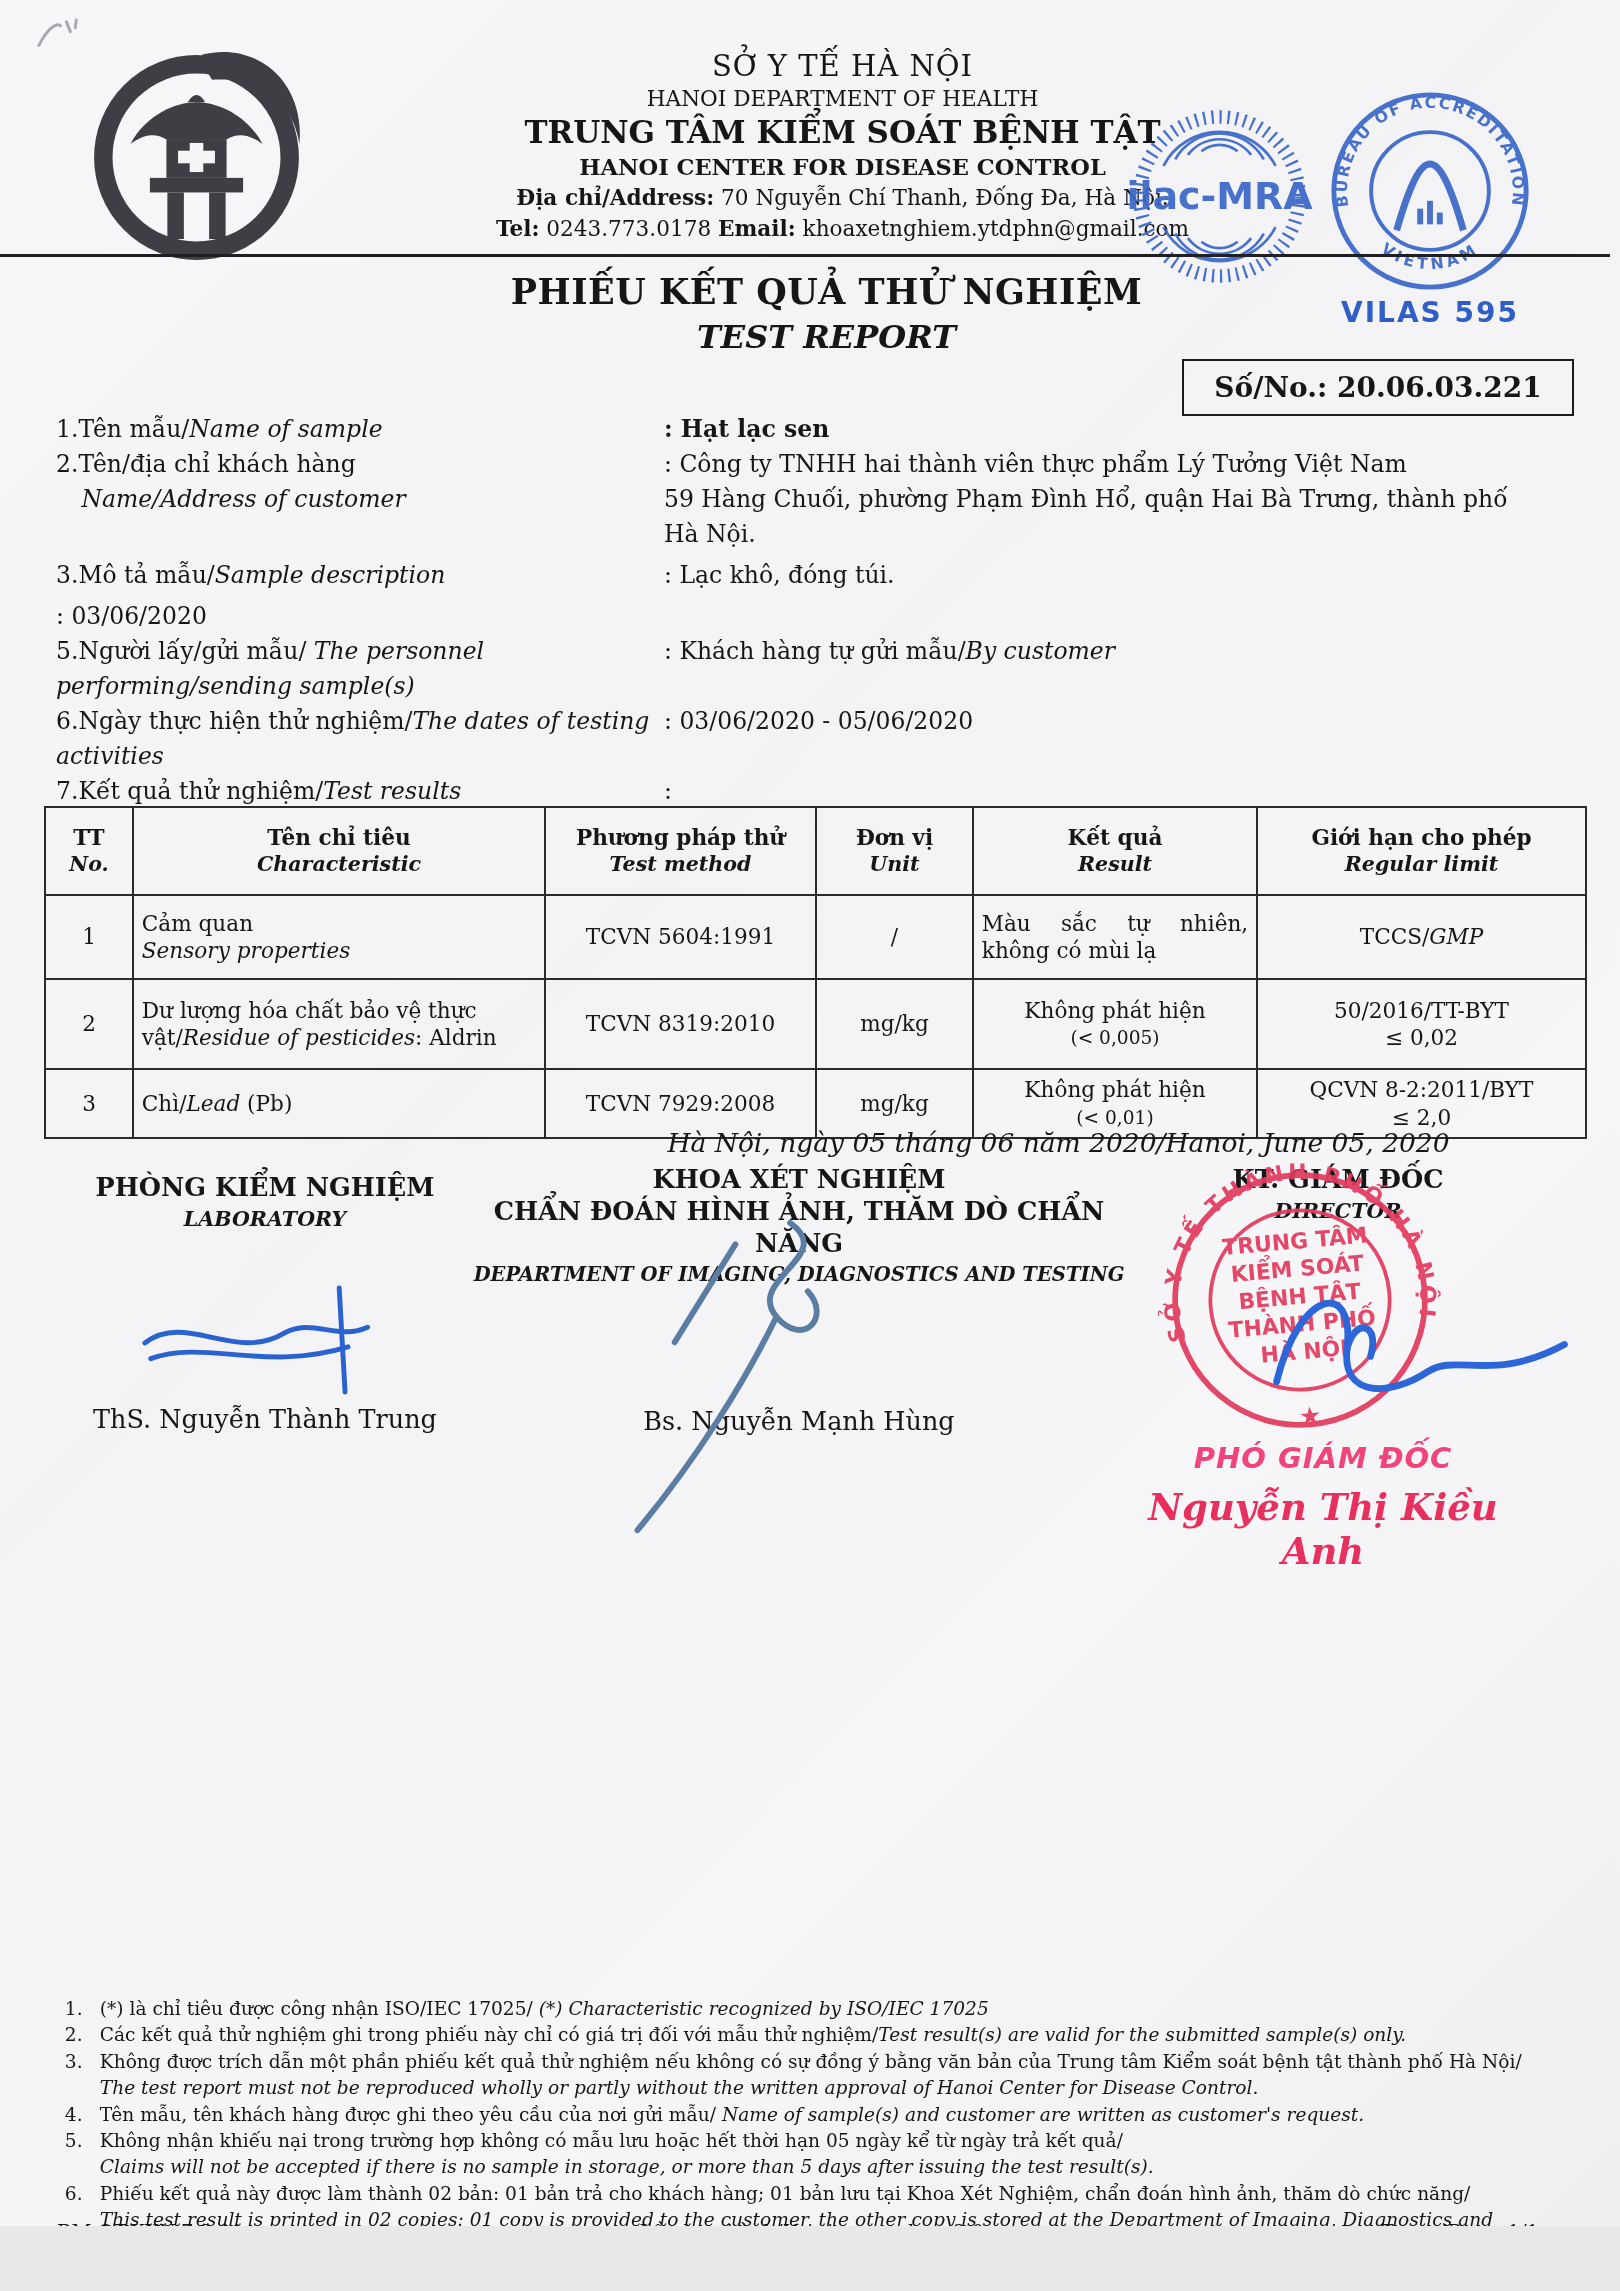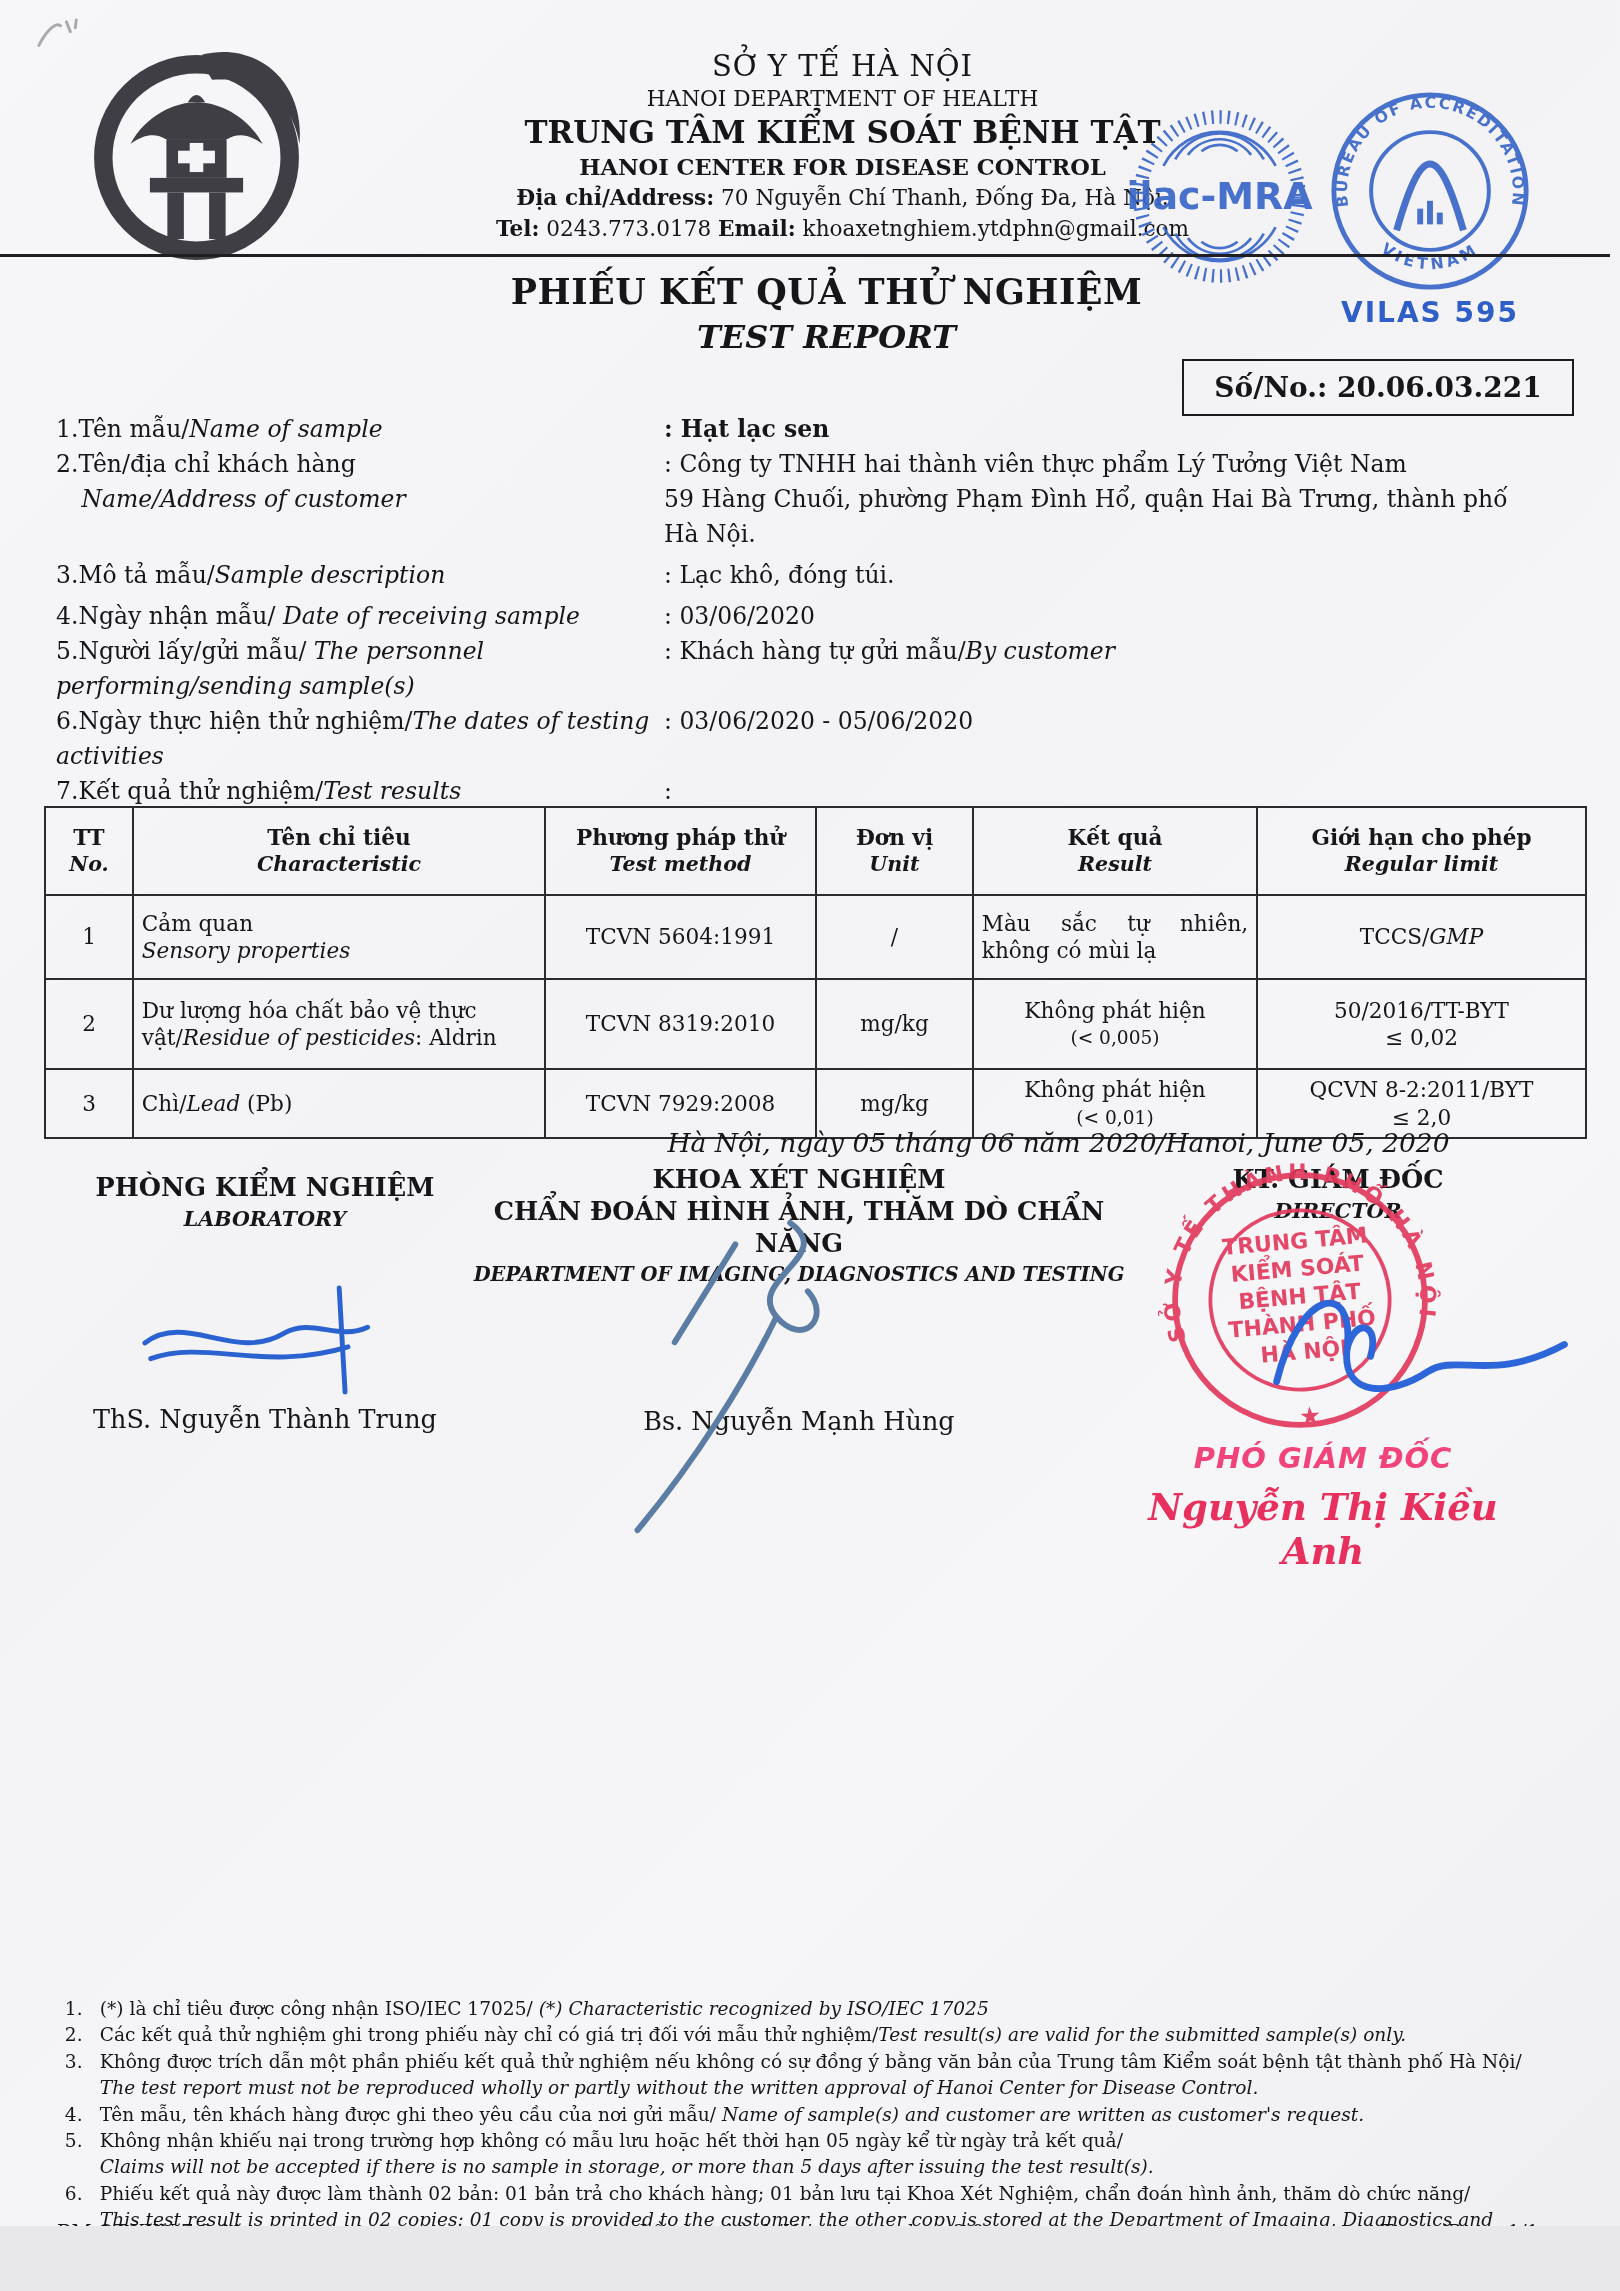--- a/index.html
+++ b/index.html
@@ -179,21 +179,20 @@
         <span class="blk">: Công ty TNHH hai thành viên thực phẩm Lý Tưởng Việt Nam</span>
         <span class="blk">59 Hàng Chuối, phường Phạm Đình Hổ, quận Hai Bà Trưng, thành phố</span>
         <span class="blk">Hà Nội.</span>
       </div>
     </div>
     <div class="frow mt6">
       <div class="flabel"><span>3.Mô tả mẫu/</span><i>Sample description</i></div>
       <div class="fvalue">: Lạc khô, đóng túi.</div>
     </div>
     <div class="frow mt6">
-      <div class="flabel"><span>4.Ngày nhận mẫu/ </span><i>Date of receiving  sample</i></div>
       <div class="fvalue">: 03/06/2020</div>
     </div>
     <div class="frow">
       <div class="flabel"><span>5.Người lấy/gửi mẫu/ </span><i>The personnel performing/sending sample(s)</i></div>
       <div class="fvalue"><span>: Khách hàng tự gửi mẫu/</span><i>By customer</i></div>
     </div>
     <div class="frow">
       <div class="flabel"><span>6.Ngày thực hiện thử nghiệm/</span><i>The dates of testing activities</i></div>
       <div class="fvalue">: 03/06/2020 - 05/06/2020</div>
     </div>

